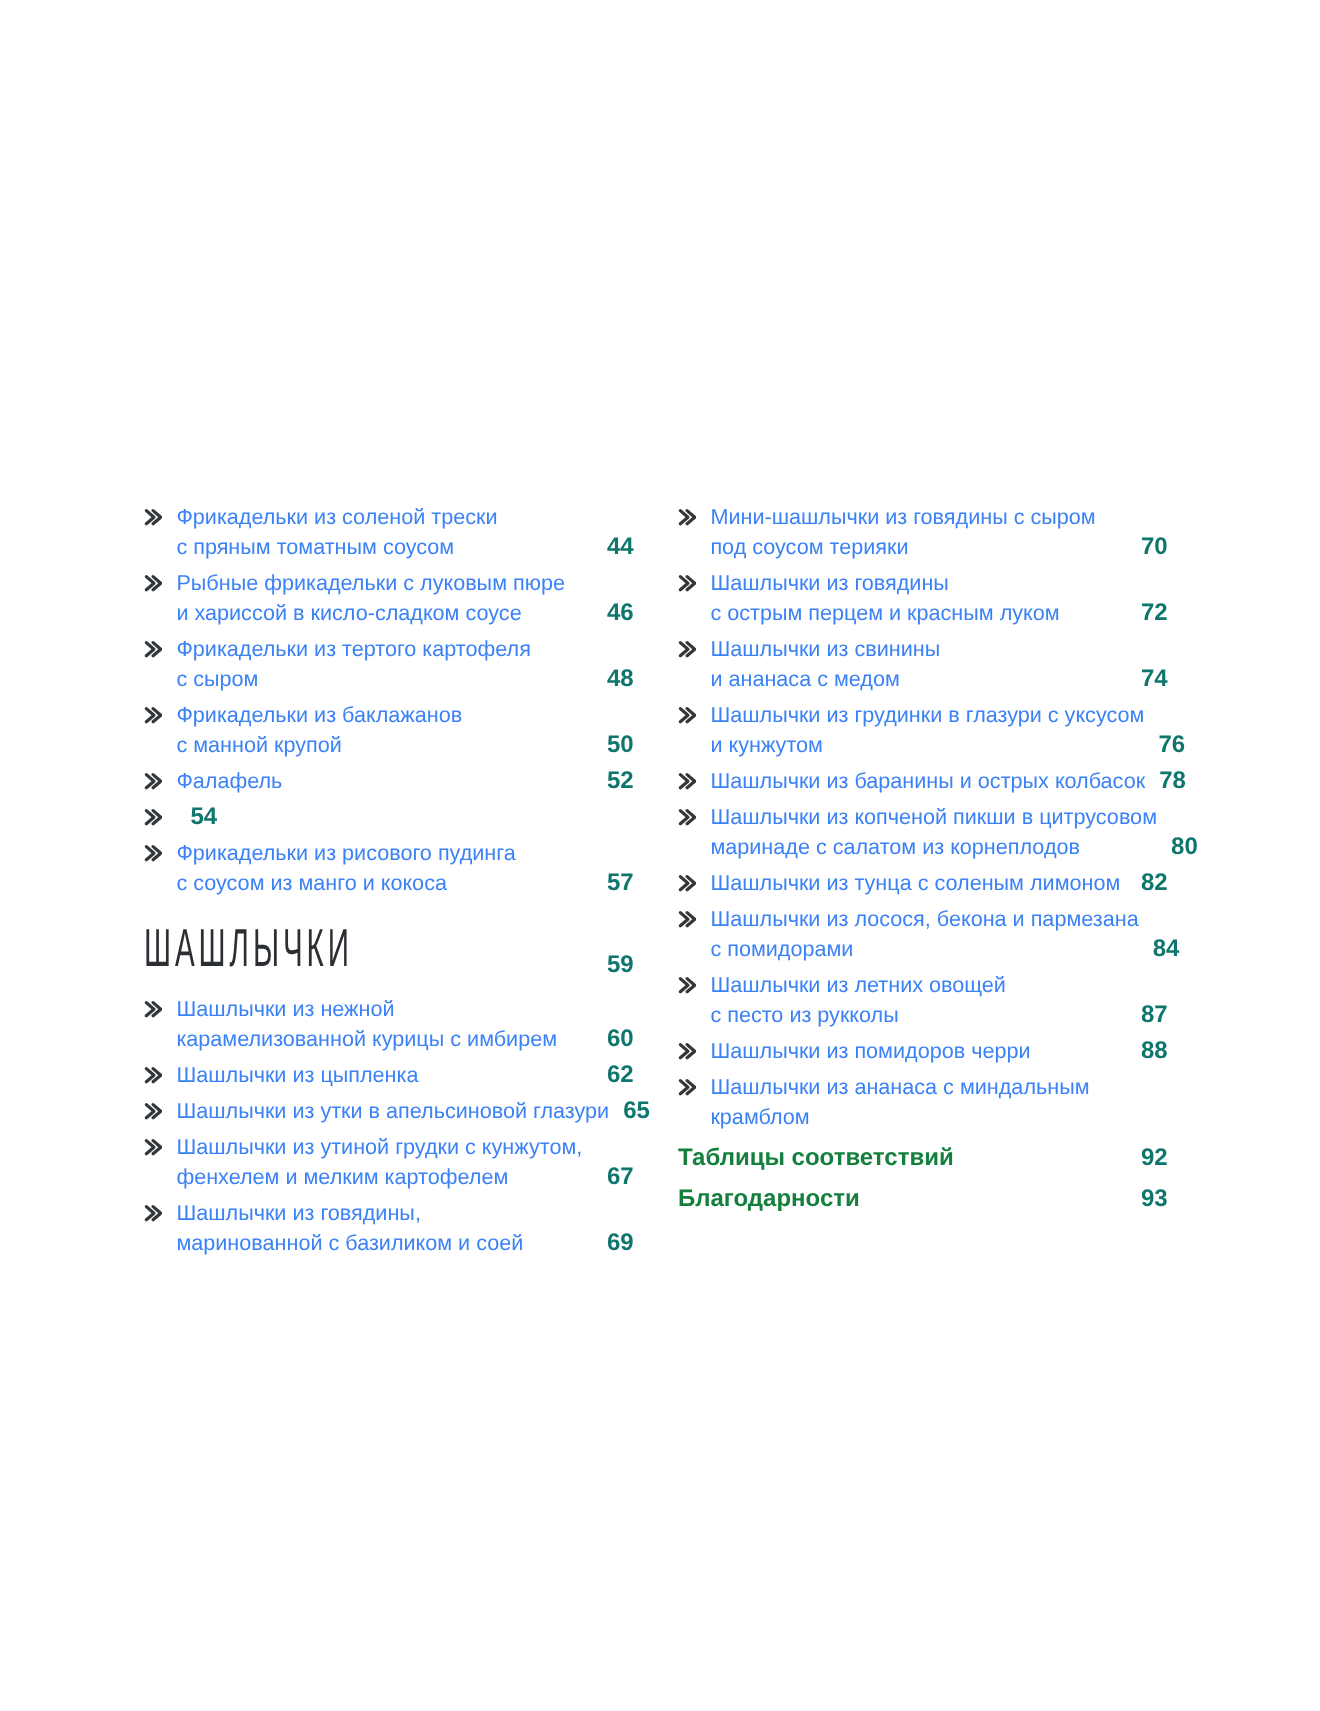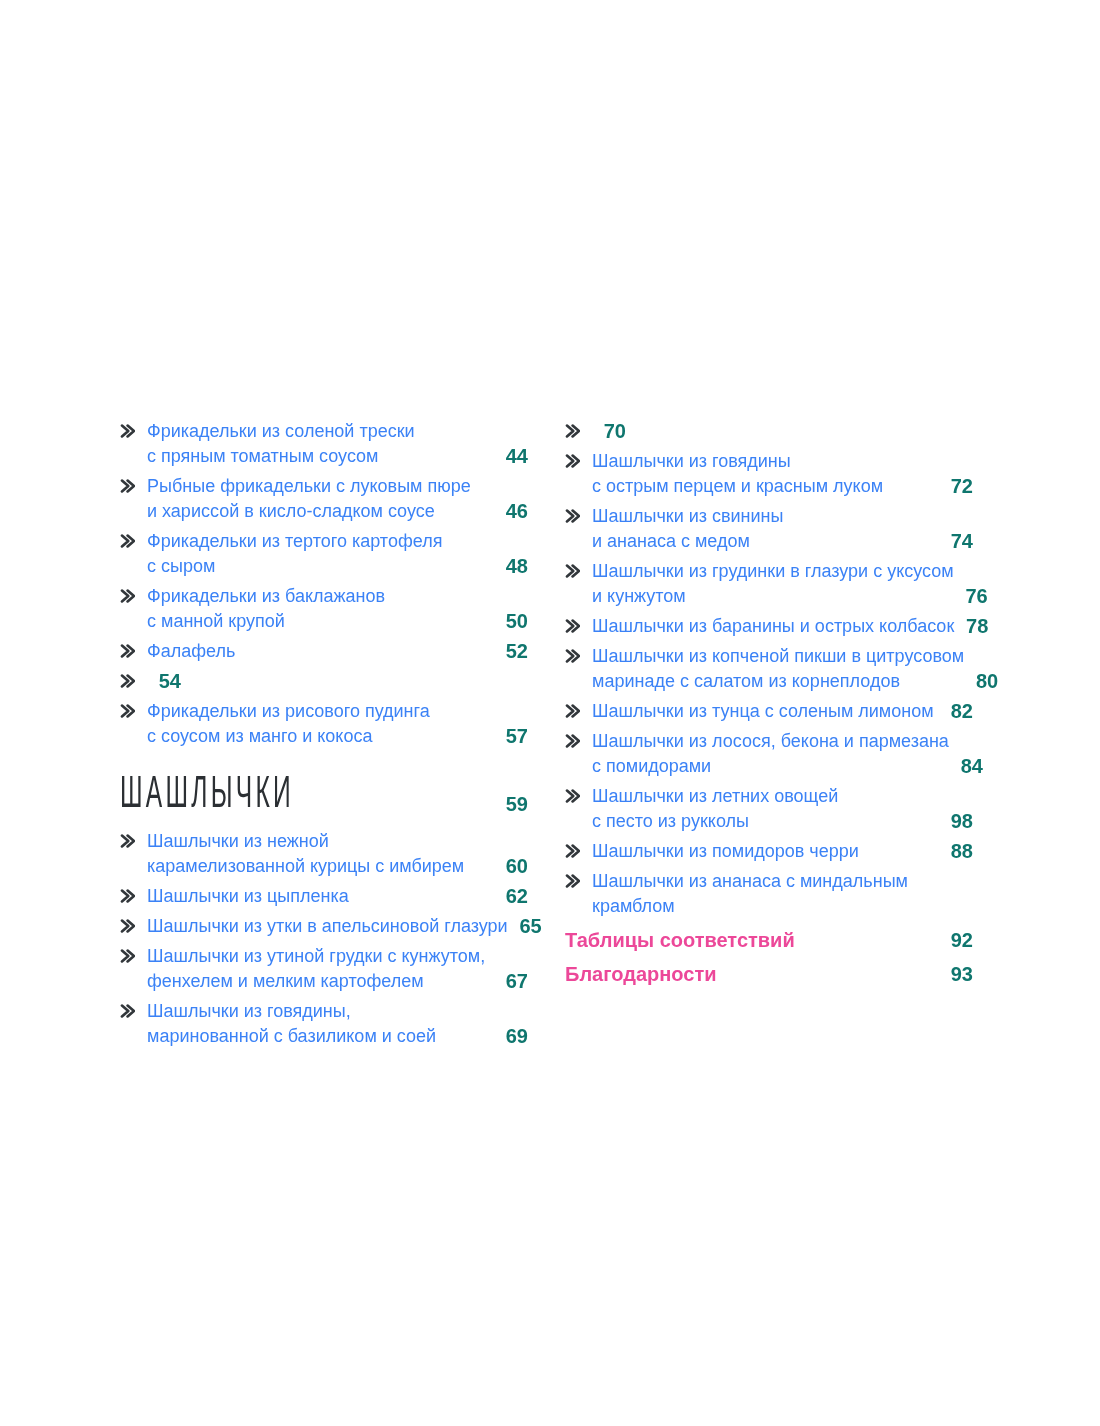--- a/index.html
+++ b/index.html
@@ -26,21 +26,21 @@
   }
   .section-row{display:flex;align-items:flex-end;height:42px;margin-top:26px;margin-bottom:12px;}
   .section-title{flex:1;}
   .section-title span{
     display:inline-block;
     font-size:30px;font-weight:400;letter-spacing:4px;color:#2b2f33;
     transform:scale(0.82,1.48);transform-origin:left bottom;
     white-space:nowrap;
   }
   .link-row{display:flex;align-items:flex-end;margin-top:9px;}
-  .link-row .link-label{flex:1;font-size:20px;line-height:25px;font-weight:700;color:#ec4899;}
+  .link-row .link-label{flex:1;font-size:20px;line-height:25px;font-weight:700;color:#15803d;}
 </style>
 </head>
 <body>
 
 <div class="page">
   <div class="columns">
     <div class="col" id="col-left">
         <div class="toc-item">
           <span class="chev">
             <svg width="15" height="16" viewBox="0 0 17 18">
@@ -196,20 +196,24 @@
         </div>
       </div>
     <div class="col" id="col-right">
         <div class="toc-item">
           <span class="chev">
             <svg width="15" height="16" viewBox="0 0 17 18">
               <path d="M2.2 2.8 L9.4 9 L2.2 15.2" fill="none" stroke="#32373b" stroke-width="3" stroke-linecap="round" stroke-linejoin="round"></path>
               <path d="M8.6 2.8 L15.8 9 L8.6 15.2" fill="none" stroke="#32373b" stroke-width="3" stroke-linecap="round" stroke-linejoin="round"></path>
             </svg>
           </span>
+          <div class="titles">
+            <div class="line">Мини-шашлычки из говядины с сыром</div>
+            <div class="line">под соусом терияки</div>
+          </div>
           <div class="pnum">70</div>
         </div>
         <div class="toc-item">
           <span class="chev">
             <svg width="15" height="16" viewBox="0 0 17 18">
               <path d="M2.2 2.8 L9.4 9 L2.2 15.2" fill="none" stroke="#32373b" stroke-width="3" stroke-linecap="round" stroke-linejoin="round"></path>
               <path d="M8.6 2.8 L15.8 9 L8.6 15.2" fill="none" stroke="#32373b" stroke-width="3" stroke-linecap="round" stroke-linejoin="round"></path>
             </svg>
           </span>
           <div class="titles">
@@ -298,21 +302,21 @@
           <span class="chev">
             <svg width="15" height="16" viewBox="0 0 17 18">
               <path d="M2.2 2.8 L9.4 9 L2.2 15.2" fill="none" stroke="#32373b" stroke-width="3" stroke-linecap="round" stroke-linejoin="round"></path>
               <path d="M8.6 2.8 L15.8 9 L8.6 15.2" fill="none" stroke="#32373b" stroke-width="3" stroke-linecap="round" stroke-linejoin="round"></path>
             </svg>
           </span>
           <div class="titles">
             <div class="line">Шашлычки из летних овощей</div>
             <div class="line">с песто из рукколы</div>
           </div>
-          <div class="pnum">98</div>
+          <div class="pnum">87</div>
         </div>
         <div class="toc-item">
           <span class="chev">
             <svg width="15" height="16" viewBox="0 0 17 18">
               <path d="M2.2 2.8 L9.4 9 L2.2 15.2" fill="none" stroke="#32373b" stroke-width="3" stroke-linecap="round" stroke-linejoin="round"></path>
               <path d="M8.6 2.8 L15.8 9 L8.6 15.2" fill="none" stroke="#32373b" stroke-width="3" stroke-linecap="round" stroke-linejoin="round"></path>
             </svg>
           </span>
           <div class="titles">
             <div class="line">Шашлычки из помидоров черри</div>

